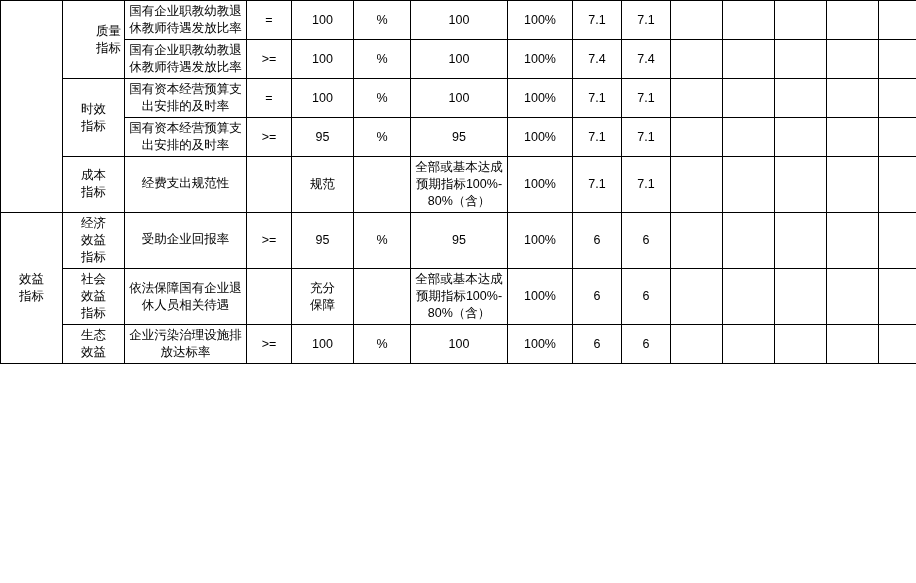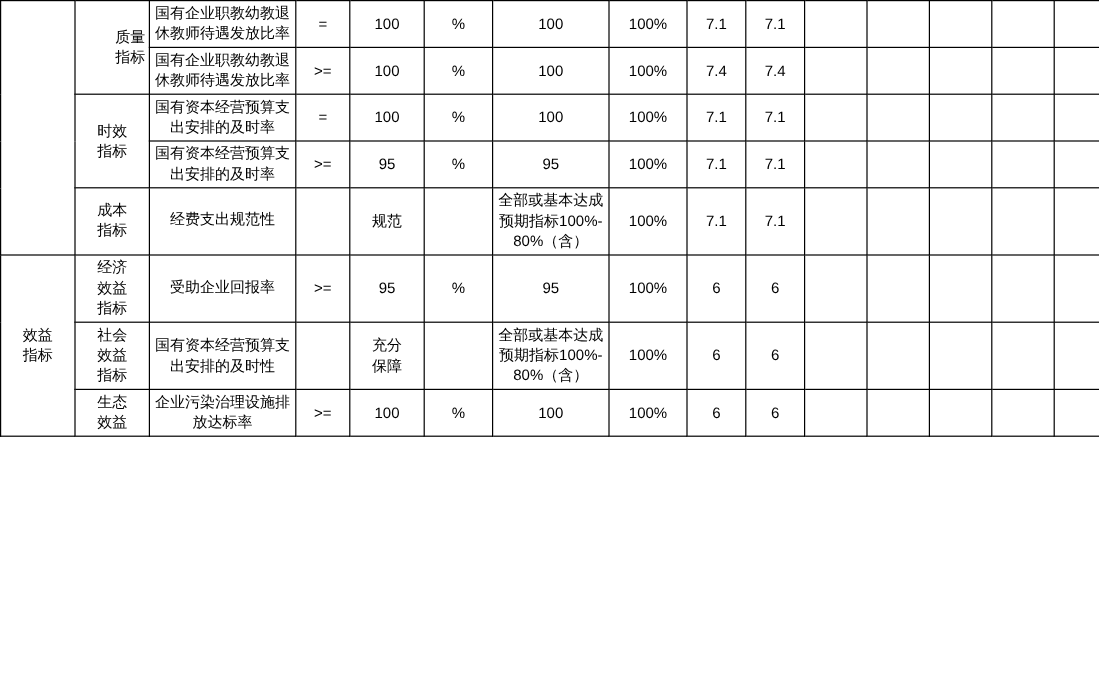--- a/index.html
+++ b/index.html
@@ -181,21 +181,21 @@
       <td class="blank"></td>
       <td class="blank"></td>
       <td class="blank"></td>
       <td class="blank"></td>
     </tr>
 
     <tr>
       <td class="sub" style="white-space:pre-line;">社会
 效益
 指标</td>
-      <td class="name">国有资本经营预算支出安排的及时性</td>
+      <td class="name">依法保障国有企业退休人员相关待遇</td>
       <td class="op"></td>
       <td class="target" style="white-space:pre-line;text-align:center;">充分
 保障</td>
       <td class="unit"></td>
       <td class="standard">全部或基本达成预期指标100%-80%（含）</td>
       <td class="pct">100%</td>
       <td class="score1">6</td>
       <td class="score2">6</td>
       <td class="blank"></td>
       <td class="blank"></td>

